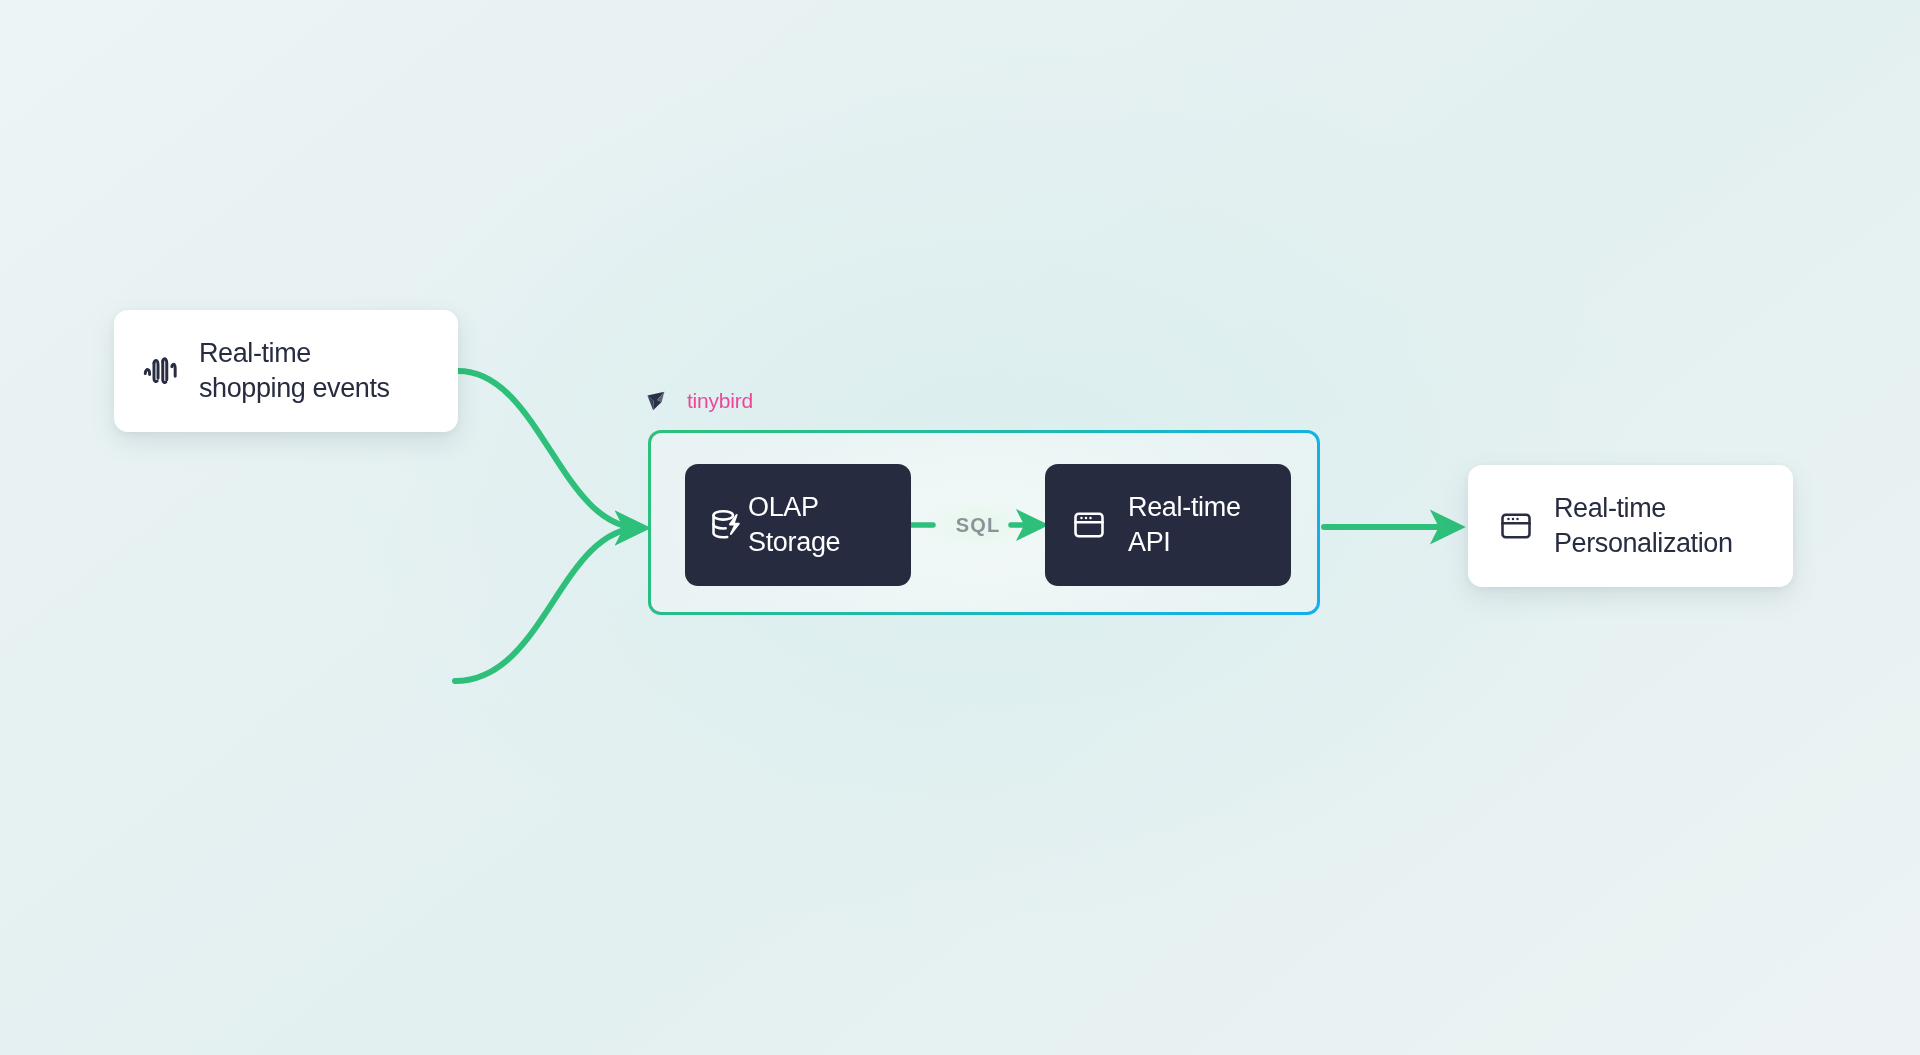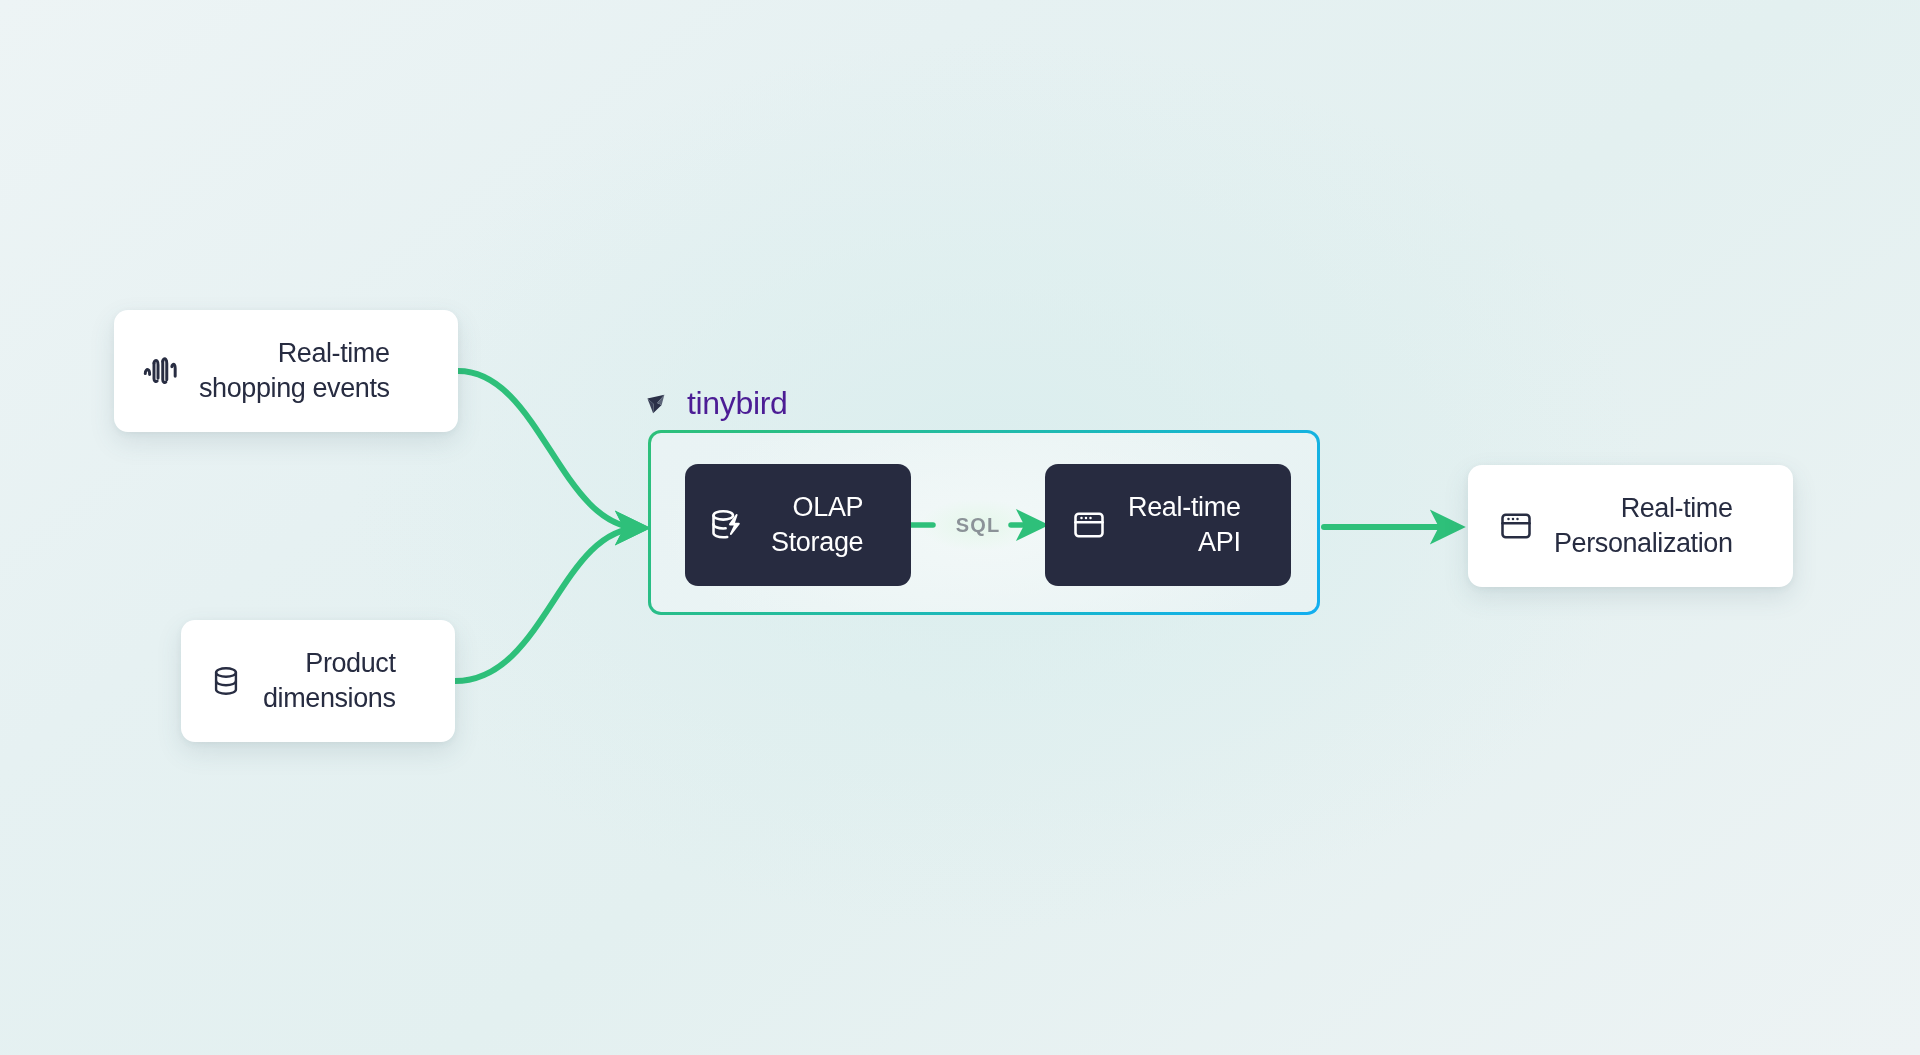--- a/index.html
+++ b/index.html
@@ -17,21 +17,20 @@
     background:
       radial-gradient(ellipse 900px 620px at 52% 46%, #dbeeee 0%, rgba(219,238,238,0) 72%),
       linear-gradient(142deg, #edf4f5 0%, #e6f1f2 30%, #e3f0f0 55%, #edf3f4 100%);
   }
 
   #diagram-root {
     position: absolute;
     inset: 0;
     width: 1920px;
     height: 1055px;
-    text-align: right;
   }
 
   
   #connector-layer {
     position: absolute;
     left: 0; top: 0;
     width: 1920px;
     height: 1055px;
     pointer-events: none;
     z-index: 1;
@@ -91,22 +90,22 @@
   
   #tinybird-brand {
     position: absolute;
     left: 645px; top: 385px;
     display: flex;
     align-items: center;
     gap: 11px;
     z-index: 3;
   }
   #tinybird-brand .brand-name {
-    color: #4c1d95;
-    font-size: 32px;
+    color: #ec4899;
+    font-size: 21px;
     letter-spacing: -0.01em;
     font-weight: 400;
   }
 
   
   #tinybird-container {
     position: absolute;
     left: 648px; top: 430px;
     width: 672px; height: 185px;
     border-radius: 13px;
@@ -155,21 +154,21 @@
     font-weight: 400;
     white-space: pre-line;
   }
 
   #node-olap-storage {
     left: 34px; top: 31px;
     width: 226px;
     padding-left: 24px;
   }
   #node-olap-storage .node-icon { width: 36px; height: 36px; }
-  #node-olap-storage .node-label { margin-left: 26px; }
+  #node-olap-storage .node-label { margin-left: 3px; }
 
   #node-realtime-api {
     left: 394px; top: 31px;
     width: 246px;
     padding-left: 26px;
   }
   #node-realtime-api .node-icon { width: 36px; height: 36px; }
   #node-realtime-api .node-label { margin-left: 21px; }
 
   
@@ -229,31 +228,20 @@
         <path d="M8 7.5 L8 16.4 C8 17.8 9.1 18.4 9.8 17.7"></path>
         <path d="M13 6.6 C13 5.2 14.1 4.7 14.8 5.4 C15.2 5.8 15.3 6.7 15.3 7.7 L15.3 17"></path>
         <path d="M13 6.6 L13 17 C13 18.4 14.1 19 14.8 18.3"></path>
         <path d="M18.2 9.6 C18.2 8.4 19.1 7.9 19.7 8.5 C20 8.9 20.1 9.6 20.1 10.4 L20.1 15"></path>
       </svg>
     </span>
     <span class="card-label">Real-time
 shopping events</span>
   </div>
 
-  <div class="card" id="card-product-dimensions">
-    <span class="card-icon">
-      <svg viewBox="0 0 24 24" width="100%" height="100%" fill="none" stroke="currentColor" stroke-width="1.7" stroke-linecap="round" stroke-linejoin="round">
-        <ellipse cx="12" cy="6" rx="7" ry="3"></ellipse>
-        <path d="M5 6 L5 18 C5 19.66 8.13 21 12 21 C15.87 21 19 19.66 19 18 L19 6"></path>
-        <path d="M5 12 C5 13.66 8.13 15 12 15 C15.87 15 19 13.66 19 12"></path>
-      </svg>
-    </span>
-    <span class="card-label">Product
-dimensions</span>
-  </div>
 
   <div id="tinybird-brand">
     <span style="display:flex;width:31px;height:31px;">
       <svg viewBox="0 0 32 32" width="100%" height="100%" xmlns="http://www.w3.org/2000/svg">
         <path d="M2.5 10.8 L20.0 7.0 L12.6 15.4 L17.2 17.6 L8.4 26.0 L8.9 16.6 Z" fill="#2b3048"></path>
         <path d="M20.0 7.0 L12.6 15.4 L17.2 17.6 Z" fill="#5b6478"></path>
         <path d="M2.5 10.8 L8.9 16.6 L8.4 26.0 Z" fill="#3a4058"></path>
       </svg>
     </span>
     <span class="brand-name">tinybird</span>

